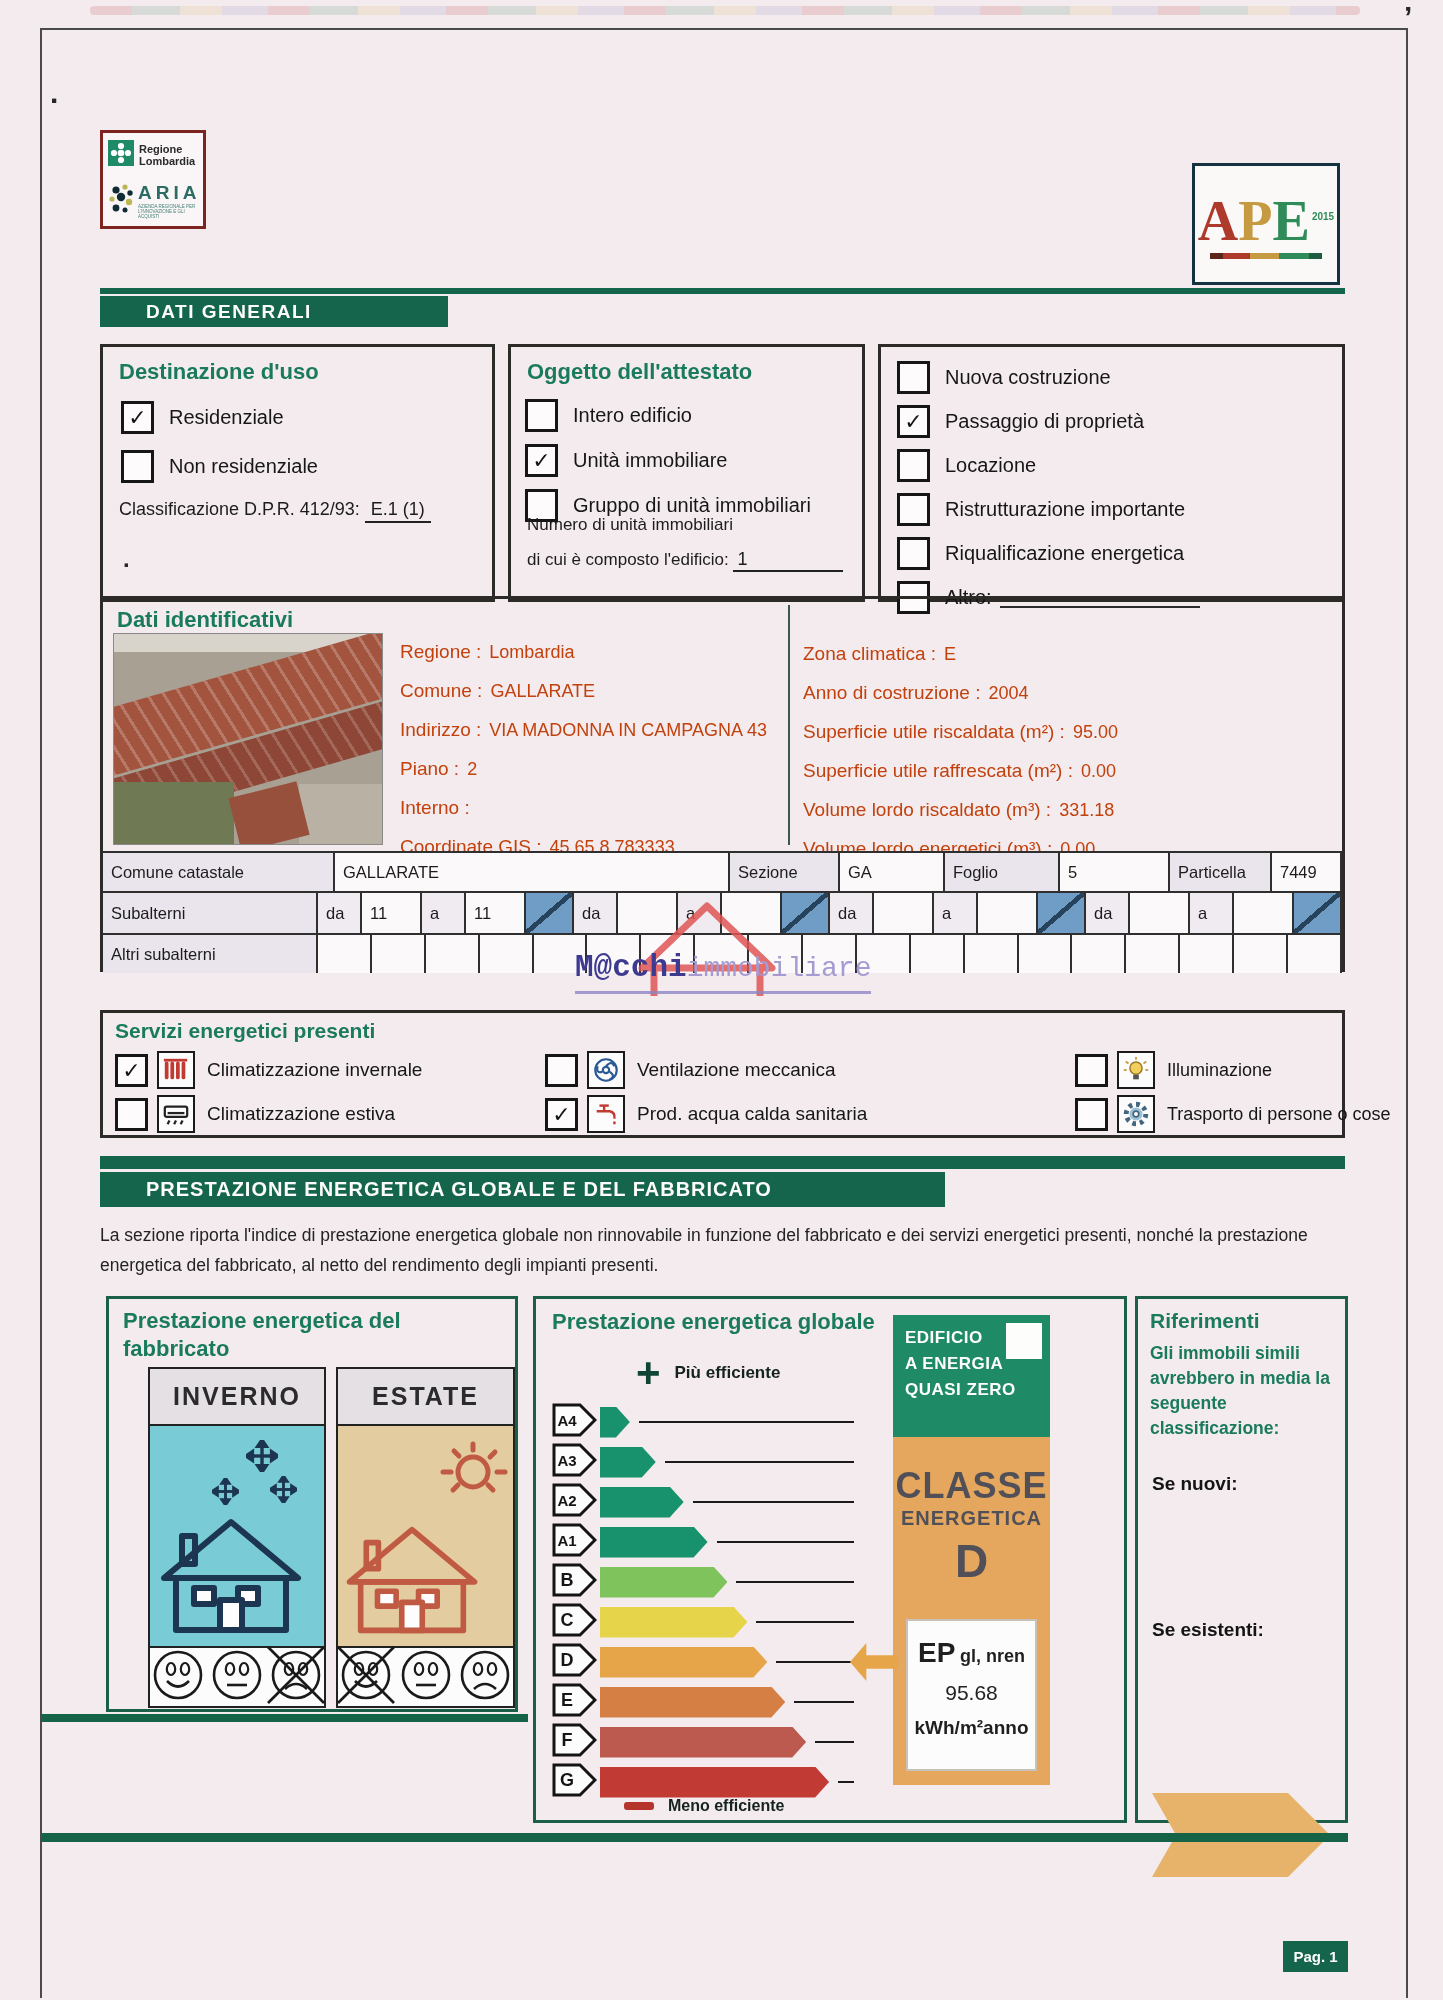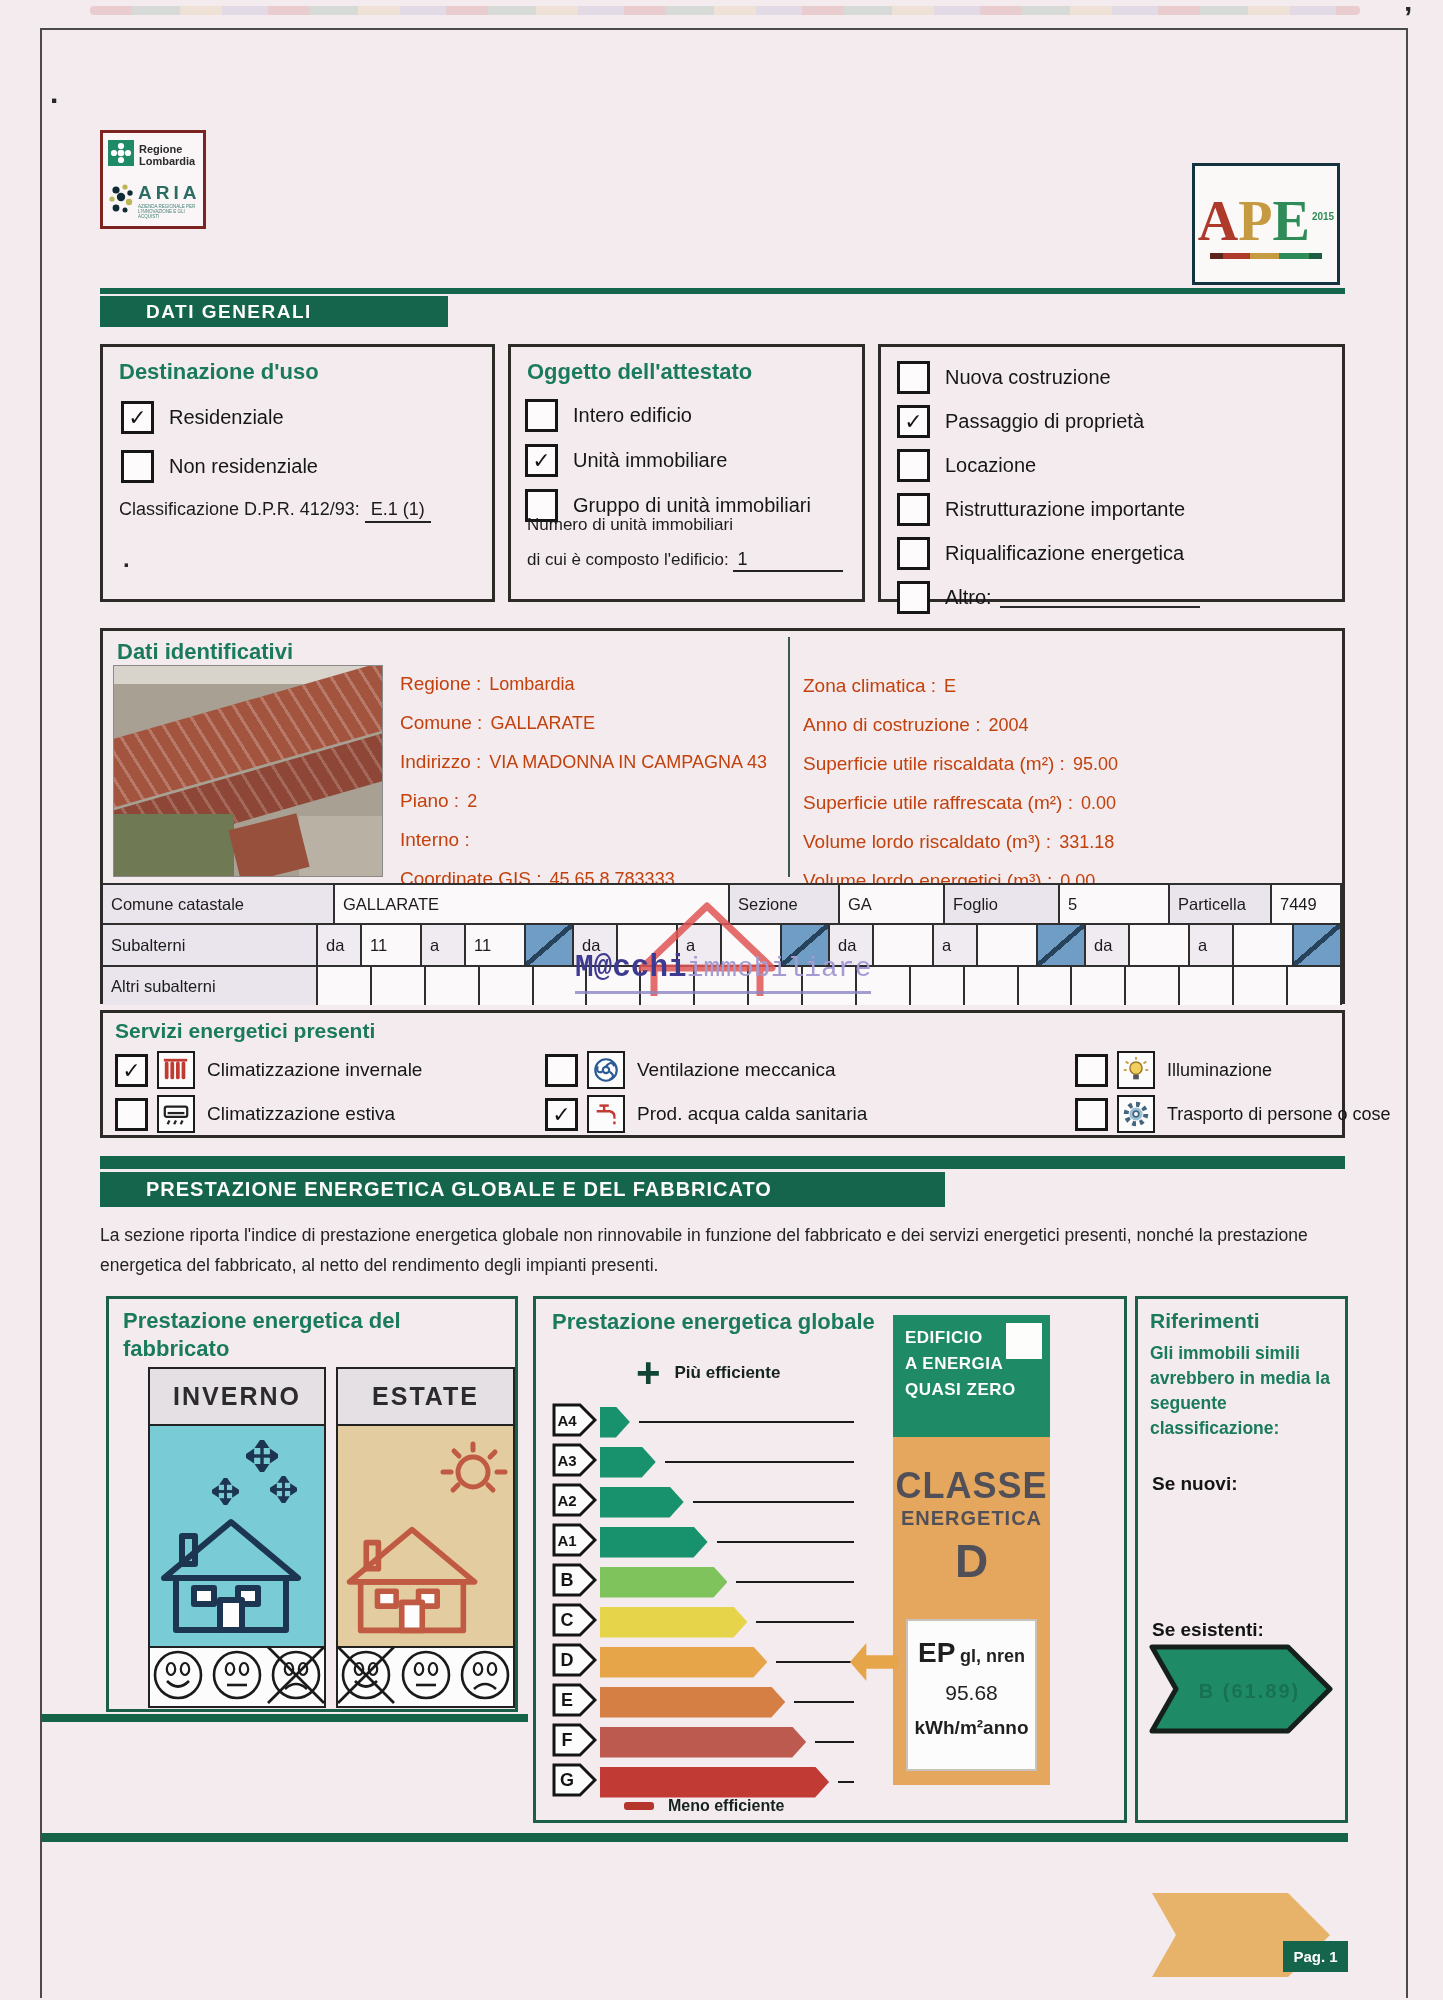--- a/index.html
+++ b/index.html
@@ -220,21 +220,21 @@
           <span class="cklabel">Riqualificazione energetica</span>
         </div>
         <div class="ckrow">
           <span class="ckbox"></span>
           <span class="cklabel">Altro:</span>
           <span class="blankline"></span>
         </div>
       </div>
   </div>
 
-  <div class="abs obox" style="left:100px;top:628px;width:1245px;height:376px;">
+  <div class="abs obox" style="left:100px;top:596px;width:1245px;height:376px;">
     <div class="green-h" style="font-size:22px;margin:8px 0 0 14px;">Dati identificativi</div>
 
     <div class="abs sat" style="left:10px;top:34px;width:268px;height:210px;">
       <div style="left:0;top:0;width:268px;height:18px;background:#d8d4cc;"></div>
       <div style="left:-30px;top:34px;width:340px;height:66px;background:#a3543f;transform:rotate(-16deg);
            background-image:repeating-linear-gradient(74deg,rgba(255,255,255,.22) 0 3px,transparent 3px 14px);"></div>
       <div style="left:-26px;top:104px;width:340px;height:46px;background:#8e4736;transform:rotate(-16deg);
            background-image:repeating-linear-gradient(74deg,rgba(255,255,255,.18) 0 3px,transparent 3px 15px);"></div>
       <div style="left:0;top:148px;width:120px;height:62px;background:#6f7a55;"></div>
       <div style="left:185px;top:150px;width:83px;height:60px;background:#b9b2a4;"></div>
@@ -667,26 +667,20 @@
     </div>
 
     <div class="abs pointer-arrow" style="left:314px;top:344px;width:48px;height:38px;"></div>
   </div>
 
   <div class="abs gpanel" style="left:1135px;top:1296px;width:213px;height:527px;">
     <div class="green-h" style="font-size:21px;margin:10px 0 0 12px;">Riferimenti</div>
     <div class="green-h" style="font-size:17.5px;line-height:25px;margin:8px 12px 0 12px;">Gli immobili simili avrebbero in media la seguente classificazione:</div>
 
     <div class="abs" style="left:14px;top:174px;font-size:19px;font-weight:bold;color:#141414;">Se nuovi:</div>
-    <div class="abs rif-arrow" style="left:8px;top:200px;">
-      <svg width="190" height="96" viewBox="0 0 190 96">
-          <polygon points="6,6 142,6 184,48 142,90 6,90 30,48" fill="#1f8a66" stroke="#15201a" stroke-width="5" stroke-linejoin="round"></polygon>
-        </svg>
-      <span class="rif-faint">B (61.89)</span>
-    </div>
 
     <div class="abs" style="left:14px;top:320px;font-size:19px;font-weight:bold;color:#141414;">Se esistenti:</div>
     <div class="abs rif-arrow" style="left:8px;top:346px;">
       <svg width="190" height="96" viewBox="0 0 190 96">
           <polygon points="6,6 142,6 184,48 142,90 6,90 30,48" fill="#e7b269"></polygon>
         </svg>
     </div>
   </div>
 
   <div class="abs thickline" style="left:42px;top:1833px;width:1306px;height:9px;"></div>

